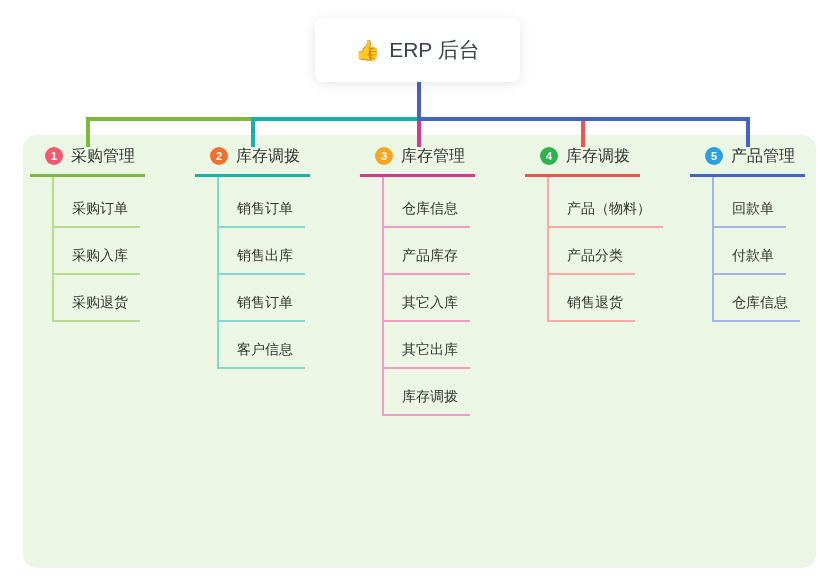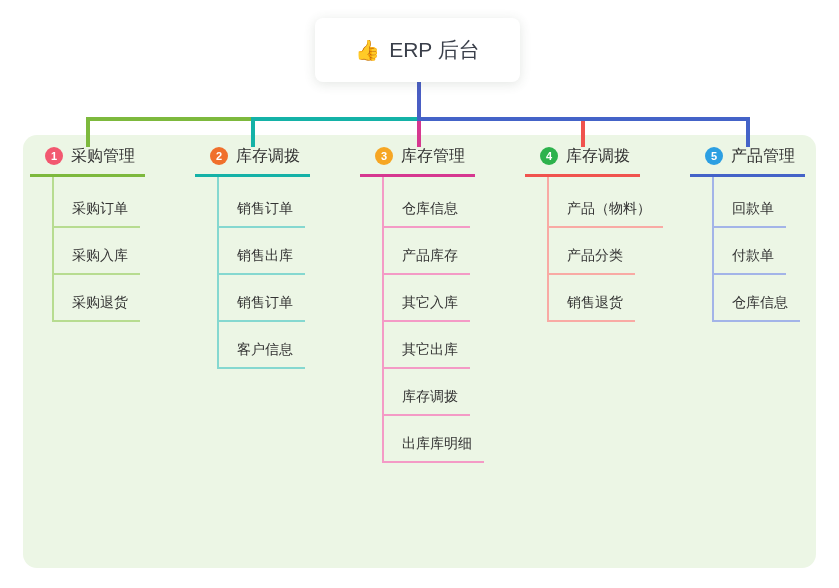--- a/index.html
+++ b/index.html
@@ -124,23 +124,20 @@
       </div>
     <div class="row">
         <span class="kid">其它入库</span>
       </div>
     <div class="row">
         <span class="kid">其它出库</span>
       </div>
     <div class="row">
         <span class="kid">库存调拨</span>
       </div>
-    <div class="row">
-        <span class="kid">出库库明细</span>
-      </div>
   </div>
 </div>
 
 <div class="col" style="left: 525px; --c: #f0534e; --cl: #f9aaa4; --b: #2db24c;">
   <div class="hdr">
     <span class="badge">4</span>
     <span class="hlabel">库存调拨</span>
   </div>
   <div class="kids">
     <div class="row">

